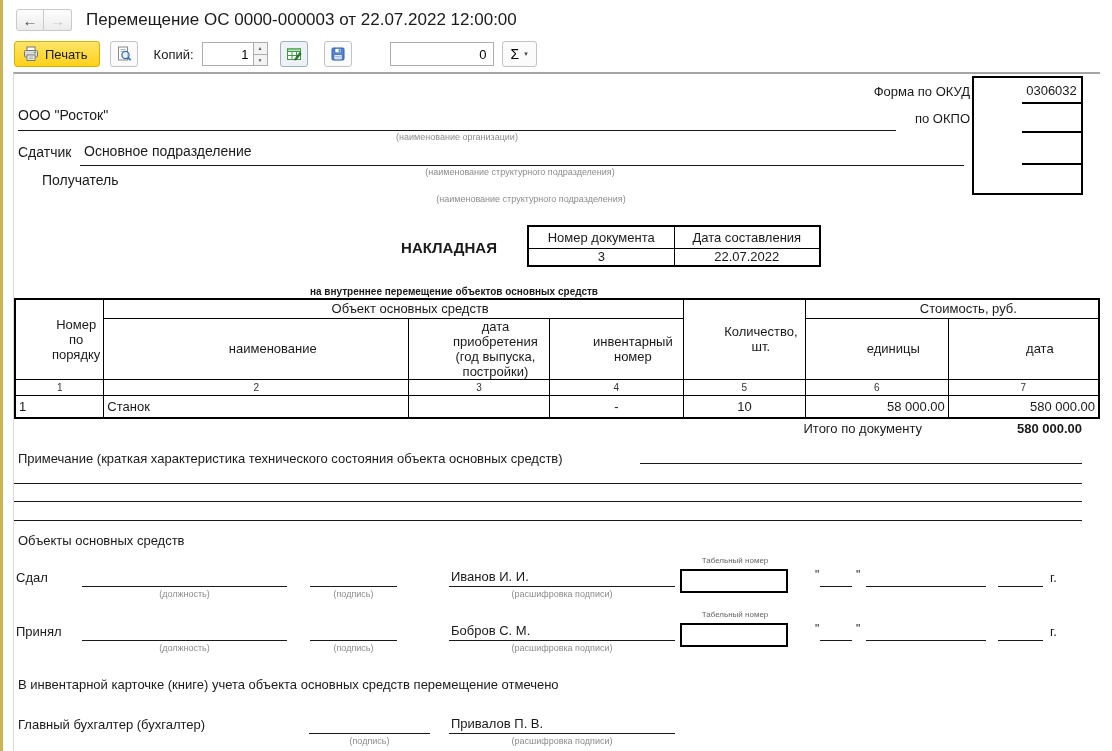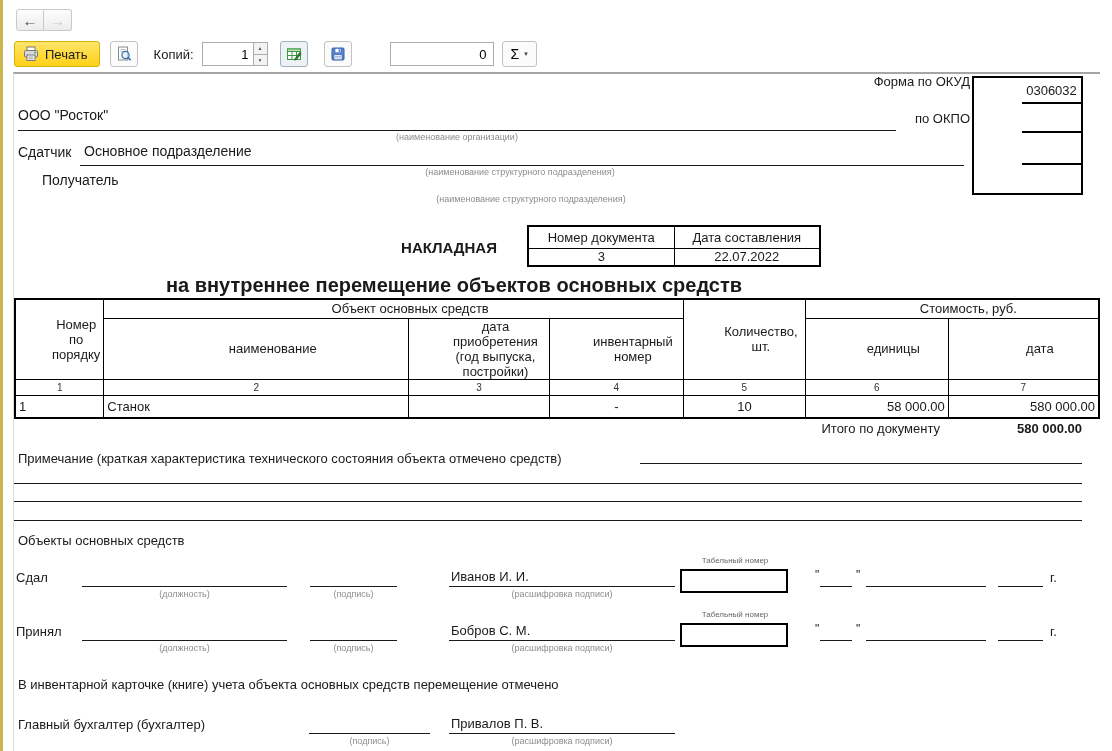--- a/index.html
+++ b/index.html
@@ -87,20 +87,21 @@
 
 <div class="titlebar">
   <div class="nav-group">
     <button class="nav-btn back">
       <span>←</span>
     </button>
     <button class="nav-btn fwd">
       <span>→</span>
     </button>
   </div>
+  <div class="win-title">Перемещение ОС 0000-000003 от 22.07.2022 12:00:00</div>
 </div>
 
 <div class="toolbar">
   <button class="print-btn">
     <svg width="16" height="16" viewBox="0 0 16 16">
       <rect x="4" y="1" width="8" height="4" fill="#ffffff" stroke="#777777"></rect>
       <rect x="1.5" y="4.5" width="13" height="6.5" rx="1" fill="#d9d9d9" stroke="#777777"></rect>
       <circle cx="12" cy="6.5" r="1" fill="#4f9e57"></circle>
       <rect x="4" y="9" width="8" height="5.5" fill="#ffffff" stroke="#777777"></rect>
       <line x1="5.5" y1="11" x2="10.5" y2="11" stroke="#9a9a9a"></line>
@@ -158,21 +159,21 @@
   <input class="counter-input" value="0" style="">
 
   <button class="sigma-btn">
     <span>Σ</span>
     <span class="sigma-caret">▾</span>
   </button>
 </div>
 
 <div class="form-area">
 
-  <div class="abs right" style="left:756px;top:0;width:200px;">Форма по ОКУД</div>
+  <div class="abs right" style="left:756px;top:10px;width:200px;">Форма по ОКУД</div>
   <div class="abs right" style="left:756px;top:37px;width:200px;">по ОКПО</div>
   <div class="codes">
     <div class="crow" style="height:24px;">0306032</div>
     <div class="crow" style="height:27px;"></div>
     <div class="crow" style="height:30px;"></div>
     <div class="crow" style="height:28px;"></div>
   </div>
 
   <div class="abs uline t14" style="left:4px;top:33px;width:878px;height:23px;">
     <span>ООО "Росток"</span>
@@ -198,21 +199,21 @@
         <tr style="height:22px;padding-left:8px;">
       <td>Номер документа</td>
       <td>Дата составления</td>
     </tr>
     <tr style="height:18px;">
       <td>3</td>
       <td>22.07.2022</td>
     </tr>
   </tbody>
     </table>
-  <div class="abs bold center" style="left:20px;top:200px;width:840px;font-size:20px;">на внутреннее перемещение объектов основных средств</div>
+  <div class="abs bold center" style="left:20px;top:212px;width:840px;font-size:10px;">на внутреннее перемещение объектов основных средств</div>
 
   <table class="main-table abs" style="left:0;top:224px;border:2px solid #000;">
     <colgroup>
       <col style="width:63px;">
         <col style="width:312px;">
         <col style="width:141px;">
         <col style="width:135px;">
       <col style="width:122px;">
         <col style="width:145px;">
         <col style="width:154px;">
@@ -245,24 +246,24 @@
       <td>Станок</td>
       <td></td>
       <td class="center">-</td>
       <td class="center">10</td>
       <td class="right">58 000.00</td>
       <td class="right">580 000.00</td>
     </tr>
   </tbody>
     </table>
 
-  <div class="abs right" style="left:626px;top:347px;width:300px;">Итого по документу</div>
+  <div class="abs right" style="left:608px;top:347px;width:300px;">Итого по документу</div>
   <div class="abs right bold" style="left:918px;top:347px;width:150px;">580 000.00</div>
 
-  <div class="abs" style="left:4px;top:377px;">Примечание (краткая характеристика технического состояния объекта отмечено средств)</div>
+  <div class="abs" style="left:4px;top:377px;">Примечание (краткая характеристика технического состояния объекта основных средств)</div>
   <div class="abs uline" style="left:626px;top:375px;width:442px;height:14px;"></div>
   <div class="hline" style="left:0;top:409px;width:1068px;"></div>
   <div class="hline" style="left:0;top:427px;width:1068px;"></div>
   <div class="hline" style="left:0;top:446px;width:1068px;"></div>
 
   <div class="abs" style="left:4px;top:459px;">Объекты основных средств</div>
 
   <div class="sigrow" style="top:490px;">
     <div class="sig-label">Сдал</div>
     <div class="line-pos uline"></div>

